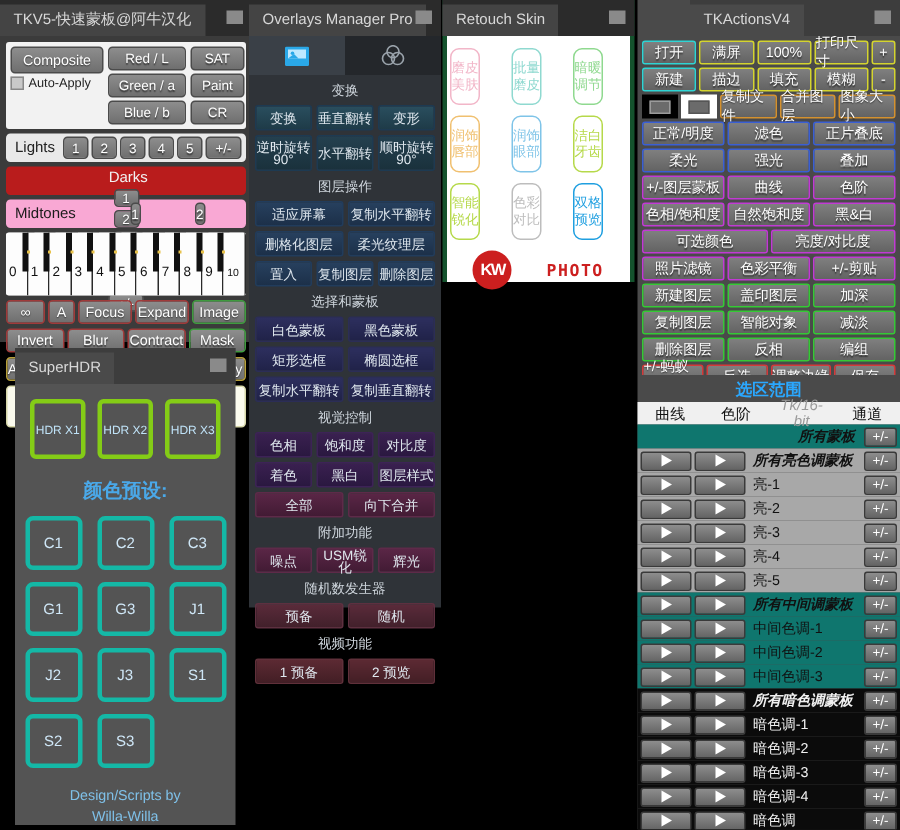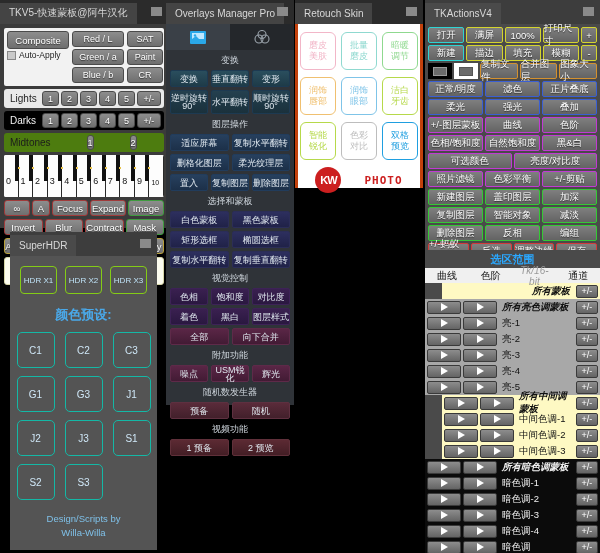--- a/index.html
+++ b/index.html
@@ -50,22 +50,22 @@
   .btn.c2 { width:52px; height:16px; }
   .btn.sq { width:17px; height:16px; font-size:9px; font-weight:bold; }
   .chk { width:9px; height:9px; background:#c9c9c9; border:1px solid #888; }
   .auto-apply { font-size:8.5px; color:#222; line-height:9px; }
 
   .strip {
     display:flex; align-items:center; border-radius:3px; padding:2px 3px;
     gap:2px; margin-bottom:3px; height:19px;
   }
   .strip.lights { background:#e9e9e9; }
-  .strip.darks  { background:#000000; }
-  .strip.mid    { background:#4d7c0f;gap:36px; }
+  .strip.darks  { background:#b91c1c;flex-direction:column; }
+  .strip.mid    { background:#f9a8d4;gap:36px; }
   .strip .lab { font-size:10px; flex:1; padding-left:3px; }
   .strip.lights .lab { color:#222; }
   .strip.darks  .lab { color:#f2f2f2; }
   .strip.mid    .lab { color:#1c1c1c; }
   .nb { width:17px; height:15px; font-size:9px; }
   .nb.wide { width:24px; }
   .nb.pick { width:34px; border-color:#c79a3c; color:#f0dba5;}
 
   .piano { background:#f4f4f4; border-radius:2px; height:42px; position:relative; margin-bottom:3px; overflow:hidden;}
   .piano .wk { position:absolute; top:0; bottom:0; width:13.2px; background:#fdfdfd; border-right:1px solid #2a2a2a;}
@@ -82,28 +82,28 @@
     background:#fbfbee; border:1px solid #d6d6a8; border-radius:3px;
     height:28px; display:flex; align-items:center; justify-content:center;
     color:#e8e8d0; font-size:14px; font-weight:bold;
   }
 
   
   #superhdr { left:10px; top:232px; width:147px; height:318px; background:#545454; }
   #superhdr .shbody { padding:10px 10px 0 10px; }
   .hdr-grid { display:flex; gap:8px; justify-content:center; margin-bottom:12px; }
   .hdr-btn {
-    width:38px; height:28px; border:1px solid #84cc16; border-radius:4px;
+    width:38px; height:40px; border:3px solid #84cc16; border-radius:4px;
     background:transparent; color:#bfe2f7; font-size:8px;
     display:flex; align-items:center; justify-content:center;
   }
   .sh-title { color:#4aa8e8; font-size:13px; text-align:center; margin:2px 0 8px 0; font-weight:bold;}
   .preset-grid { display:grid; grid-template-columns:repeat(3,38px); gap:8px 10px; justify-content:center; }
   .preset {
-    width:38px; height:36px; border:1px solid #14b8a6; border-radius:5px;
+    width:38px; height:36px; border:3px solid #14b8a6; border-radius:5px;
     color:#cfe7f7; font-size:10px; display:flex; align-items:center; justify-content:center;
   }
   .sh-foot { color:#7fc0e8; font-size:9.5px; text-align:center; margin-top:12px; line-height:14px;}
 
   
   #overlays { left:166px; top:0; width:128px; height:405px; background:#2f3338; }
   #overlays .ovbody { padding:0 4px; }
   .ov-icons { display:flex; height:26px; background:#24272b; }
   .ov-icon { flex:1; display:flex; align-items:center; justify-content:center; }
   .ov-icon.active { background:#3a4047; }
@@ -117,25 +117,25 @@
   .ovb.t { background:linear-gradient(#2a4e5e,#1e3b48); }
   .ovb.t2 { background:linear-gradient(#24404f,#1a313c); height:24px; }
   .ovb.l { background:linear-gradient(#27405e,#1c3049); border-color:#213c5c;}
   .ovb.m { background:linear-gradient(#2d2f5e,#202248); border-color:#2b2d57;}
   .ovb.v { background:linear-gradient(#3a2050,#2a1840); border-color:#3d2257;}
   .ovb.a { background:linear-gradient(#5a2646,#421b34); border-color:#5e2a49;}
   .ovb.r { background:linear-gradient(#5a2b3a,#42202b); border-color:#5e3040;}
   .ovb.vd { background:linear-gradient(#5c2a33,#431e25); border-color:#60303a;}
 
   
-  #retouch { left:295px; top:0; width:128px; height:188px; background:#c2410c; }
+  #retouch { left:295px; top:0; width:128px; height:188px; background:#14532d; }
   .rs-body { background:#ffffff; margin:0 3px; padding:8px 6px 6px 6px; height:164px; }
   .rs-grid { display:grid; grid-template-columns:repeat(3,36px); gap:7px 5px; justify-content:center;}
   .rs-btn {
-    width:36px; height:38px; border-radius:6px; border:1.5px solid #ddd;
+    width:20px; height:38px; border-radius:6px; border:1.5px solid #ddd;
     display:flex; flex-direction:column; align-items:center; justify-content:center;
     font-size:9px; line-height:11px; text-align:center;
   }
   .rs-foot { display:flex; align-items:center; justify-content:space-around; margin-top:7px; }
   .kw-logo {
     width:26px; height:26px; border-radius:50%; background:#cc1f1f;
     color:#fff; font-size:11px; font-weight:bold; display:flex;
     align-items:center; justify-content:center; letter-spacing:-1px;
   }
   .photo-word { color:#cc1f1f; font-size:11px; font-weight:bold; letter-spacing:1px; font-family:"DejaVu Sans Mono", monospace;}
@@ -166,21 +166,21 @@
   
   #curves { left:425px; top:250px; width:175px; height:303px; background:#4a4a4a; }
   .cv-title { color:#2aa8ff; font-size:11px; font-weight:bold; text-align:center; padding:2px 0 1px 0;}
   .cv-tabs { display:flex; background:#f0f0f0; height:15px; align-items:center; }
   .cv-tab { font-size:10px; color:#111; padding:0 6px; flex:1; text-align:center; }
   .cv-tab.dim { color:#9a9a9a; font-style:italic; }
   .cv-list { padding:0; }
   .cv-row { display:flex; align-items:center; gap:2px; height:16px; padding:0 2px; }
   .cv-row.lightbg { background:#a8a8a8; }
   .cv-row.darkbg  { background:#0b0b0b; }
-  .cv-row.greybg  { background:#fef9c3;margin-left:17px; }
+  .cv-row.greybg  { background:#0f766e; }
   .play {
     width:34px; height:13px; background:linear-gradient(#8d8d8d,#646464);
     border:1px solid #3a3a3a; border-radius:2px;
     display:flex; align-items:center; justify-content:center;
   }
   .play .tri { width:0;height:0;border-left:7px solid #fff;border-top:4px solid transparent;border-bottom:4px solid transparent;}
   .cv-lab { flex:1; font-size:9.5px; padding-left:3px; color:#111; }
   .cv-lab.hdr { font-style:italic; font-weight:bold; }
   .cv-row.darkbg .cv-lab { color:#f0f0f0; }
   .pm {
@@ -506,21 +506,21 @@
           </div>
         </div>
       <div class="rs-foot">
         <div class="kw-logo">KW</div>
         <div class="photo-word">PHOTO</div>
       </div>
     </div>
   </div>
 
   <div class="panel" id="tkact">
-    <div class="panel-tabbar" style="background:#3d3d3d;">
+    <div class="panel-tabbar" style="background:#3d3d3d;margin-left:35px;">
       <div class="panel-tab light">TKActionsV4</div>
       <div class="panel-menu-btn"></div>
     </div>
     <div class="ta-body" id="ta-body">
         <div class="ta-row">
           <div class="tab cy">打开</div>
           <div class="tab ye">满屏</div>
           <div class="tab ye">100%</div>
           <div class="tab ye">打印尺寸</div>
           <div class="tab ye sm">+</div>

